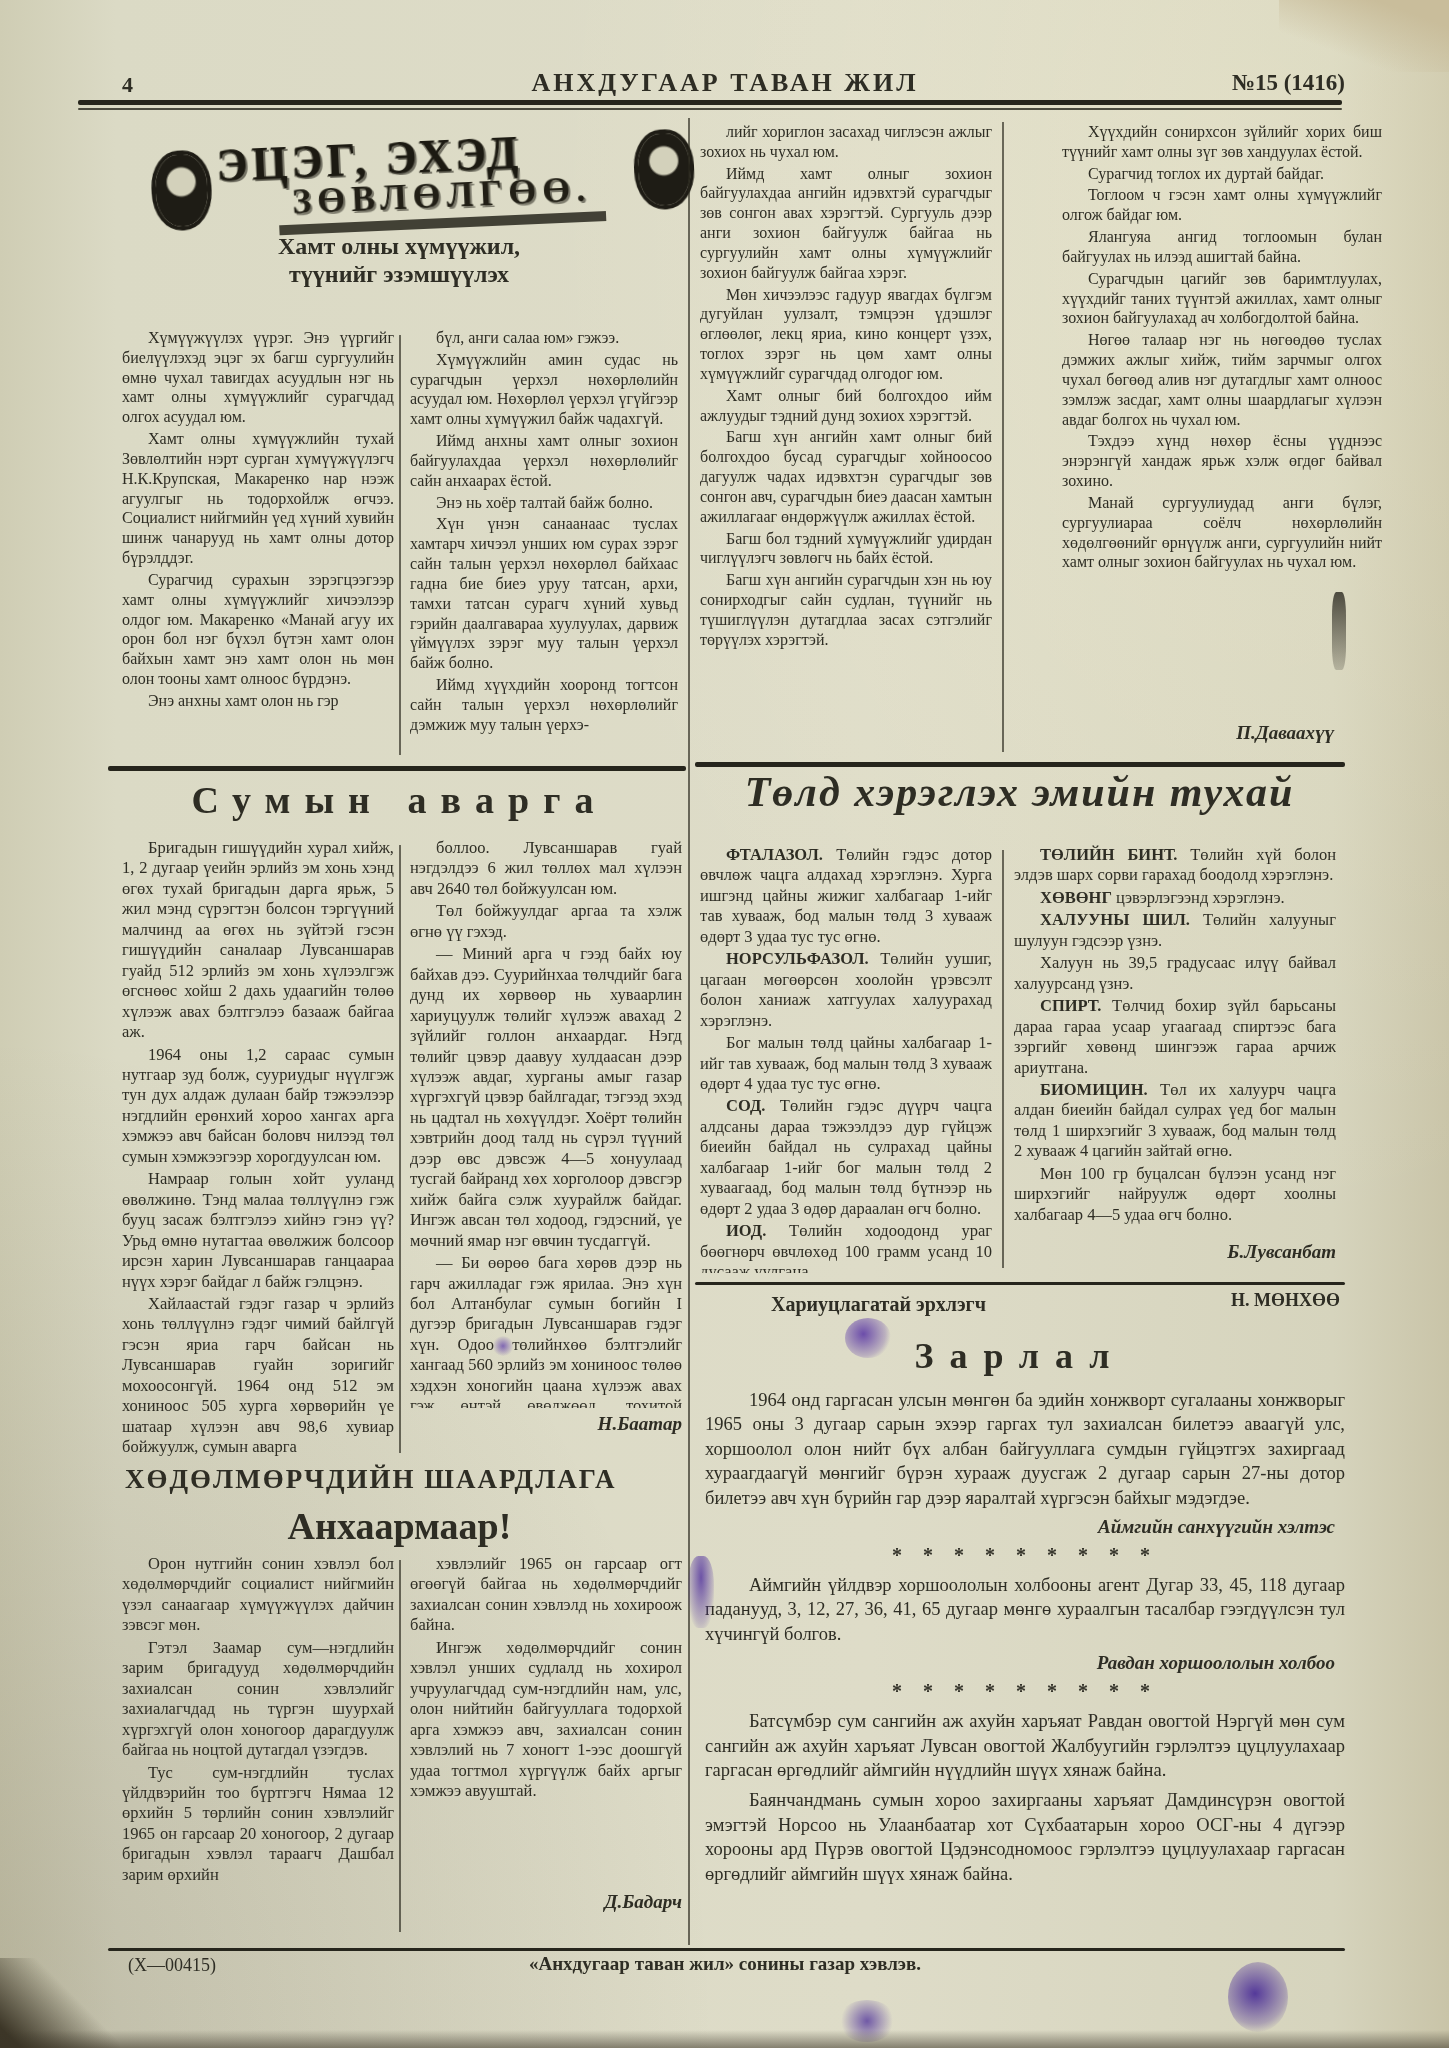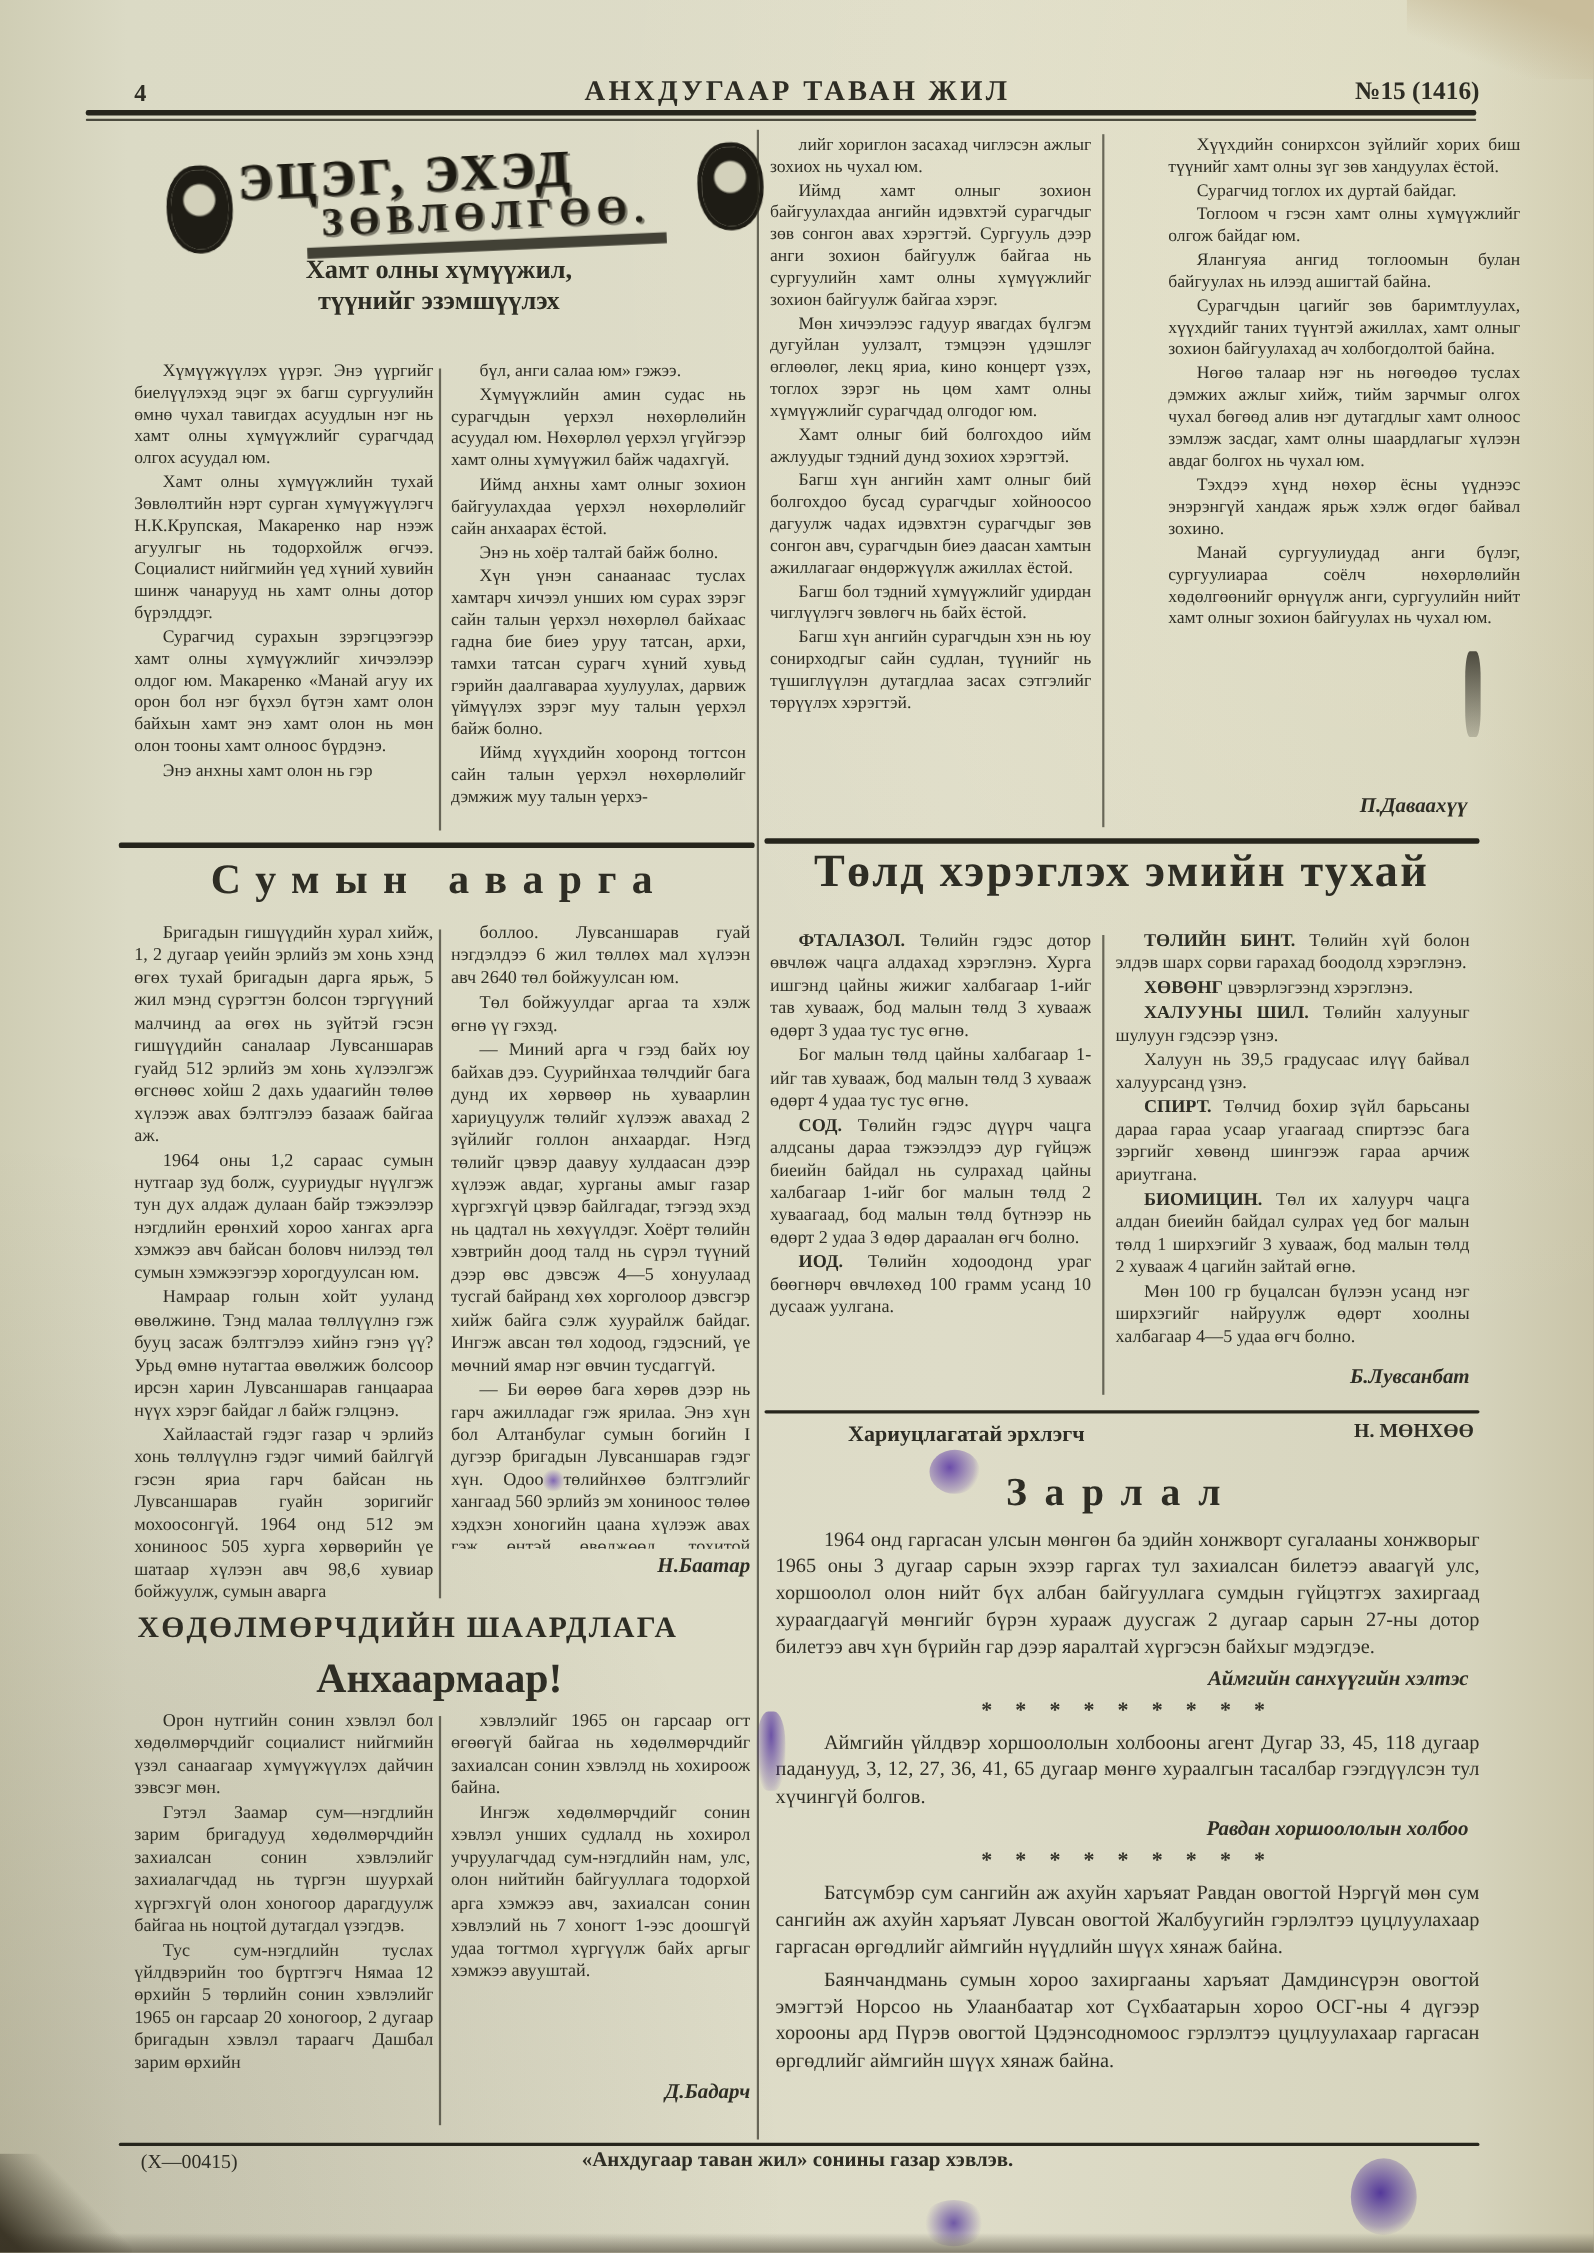--- a/index.html
+++ b/index.html
@@ -22,21 +22,21 @@
   .stamp{position:absolute;left:155px;top:112px;width:535px;height:120px;transform:rotate(-2.5deg);filter:blur(.4px) contrast(1.05);}
   .stamp-inner{position:absolute;left:0;top:18px;width:100%;display:flex;align-items:center;}
   .stamp-face{width:52px;height:72px;border-radius:45% 45% 48% 48%;background:radial-gradient(circle at 50% 38%, #cfcdb8 0 26%, #23211a 30% 100%);box-shadow:0 0 0 4px #23211a;}
   .stamp-text{flex:1;padding:0 10px;}
   .stamp-l1{font-size:46px;font-weight:900;letter-spacing:4px;color:#211f17;text-shadow:2px 2px 0 rgba(33,31,23,.55),-1px 1px 0 rgba(33,31,23,.45);white-space:nowrap;}
   .stamp-l2{margin-top:-8px;margin-left:60px;font-size:36px;font-weight:900;letter-spacing:6px;color:#26241b;
     text-shadow:2px 2px 0 rgba(33,31,23,.5);border-bottom:10px solid rgba(33,31,23,.8);display:inline-block;padding:0 14px 2px 14px;}
   
   .a1-title{position:absolute;left:118px;top:232px;width:562px;text-align:center;font-size:24px;font-weight:bold;line-height:1.18;}
   .a2-title{position:absolute;left:112px;top:778px;width:575px;text-align:center;font-size:38px;font-weight:bold;letter-spacing:14px;}
-  .a3-title{position:absolute;left:692px;top:768px;width:655px;text-align:center;font-size:42px;font-weight:bold;letter-spacing:2px;}
+  .a3-title{position:absolute;left:692px;top:768px;width:655px;text-align:center;font-size:42px;font-weight:bold;font-style:italic;letter-spacing:2px;}
   .z-title{position:absolute;left:695px;top:1335px;width:650px;text-align:center;font-size:36px;font-weight:bold;letter-spacing:16px;}
   .a4-kicker{position:absolute;left:125px;top:1464px;width:560px;font-size:27px;font-weight:bold;letter-spacing:2px;}
   .a4-title{position:absolute;left:112px;top:1504px;width:575px;text-align:center;font-size:38px;font-weight:bold;}
   
   .ed-label{position:absolute;left:735px;top:1293px;font-size:20px;font-weight:bold;margin-left:36px;}
   .ed-name{position:absolute;left:1150px;top:1290px;width:190px;font-size:18px;font-weight:bold;text-align:right;}
   
   .z-flow{position:absolute;left:705px;top:1388px;width:640px;font-size:18.5px;}
   .z-flow p{margin:0 0 6px 0;text-indent:44px;text-align:justify;line-height:1.32;}
   .z-sign{text-align:right;font-weight:bold;font-style:italic;font-size:19px;margin:2px 10px 6px 0;}
@@ -135,20 +135,21 @@
       <p>боллоо. Лувсаншарав гуай нэгдэлдээ 6 жил төллөх мал хүлээн авч 2640 төл бойжуулсан юм.</p>
       <p>Төл бойжуулдаг аргаа та хэлж өгнө үү гэхэд.</p>
       <p>— Миний арга ч гээд байх юу байхав дээ. Суурийнхаа төлчдийг бага дунд их хөрвөөр нь хуваарлин хариуцуулж төлийг хүлээж авахад 2 зүйлийг голлон анхаардаг. Нэгд төлийг цэвэр даавуу хулдаасан дээр хүлээж авдаг, хурганы амыг газар хүргэхгүй цэвэр байлгадаг, тэгээд эхэд нь цадтал нь хөхүүлдэг. Хоёрт төлийн хэвтрийн доод талд нь сүрэл түүний дээр өвс дэвсэж 4—5 хонуулаад тусгай байранд хөх хорголоор дэвсгэр хийж байга сэлж хуурайлж байдаг. Ингэж авсан төл ходоод, гэдэсний, үе мөчний ямар нэг өвчин тусдаггүй.</p>
       <p>— Би өөрөө бага хөрөв дээр нь гарч ажилладаг гэж ярилаа. Энэ хүн бол Алтанбулаг сумын богийн I дугээр бригадын Лувсаншарав гэдэг хүн. Одоо төлийнхөө бэлтгэлийг хангаад 560 эрлийз эм хониноос төлөө хэдхэн хоногийн цаана хүлээж авах гэж өнтэй өвөлжөөд, тохитой хаваржаандаа буужээ.</p>
     </div>
   <div class="byline" style="left:410px;top:1413px;width:272px;">Н.Баатар</div>
 
   <div class="a3-title">Төлд хэрэглэх эмийн тухай</div>
   <div class="txt" style="left:700px;top:845px;width:292px;height:428px;font-size:16.5px;">
       <p><b>ФТАЛАЗОЛ. </b>Төлийн гэдэс дотор өвчлөж чацга алдахад хэрэглэнэ. Хурга ишгэнд цайны жижиг халбагаар 1-ийг тав хувааж, бод малын төлд 3 хувааж өдөрт 3 удаа тус тус өгнө.</p>
+      <p><b>НОРСУЛЬФАЗОЛ. </b>Төлийн уушиг, цагаан мөгөөрсөн хоолойн үрэвсэлт болон ханиаж хатгуулах халуурахад хэрэглэнэ.</p>
       <p>Бог малын төлд цайны халбагаар 1-ийг тав хувааж, бод малын төлд 3 хувааж өдөрт 4 удаа тус тус өгнө.</p>
       <p><b>СОД. </b>Төлийн гэдэс дүүрч чацга алдсаны дараа тэжээлдээ дур гүйцэж биеийн байдал нь сулрахад цайны халбагаар 1-ийг бог малын төлд 2 хуваагаад, бод малын төлд бүтнээр нь өдөрт 2 удаа 3 өдөр дараалан өгч болно.</p>
       <p><b>ИОД. </b>Төлийн ходоодонд ураг бөөгнөрч өвчлөхөд 100 грамм усанд 10 дусааж уулгана.</p>
     </div>
   <div class="rule-v" style="left:1002px;top:850px;height:418px;"></div>
   <div class="txt" style="left:1014px;top:845px;width:322px;height:392px;font-size:16.5px;">
       <p><b>ТӨЛИЙН БИНТ. </b>Төлийн хүй болон элдэв шарх сорви гарахад боодолд хэрэглэнэ.</p>
       <p><b>ХӨВӨНГ </b>цэвэрлэгээнд хэрэглэнэ.</p>
       <p><b>ХАЛУУНЫ ШИЛ. </b>Төлийн халууныг шулуун гэдсээр үзнэ.</p>
       <p>Халуун нь 39,5 градусаас илүү байвал халуурсанд үзнэ.</p>

